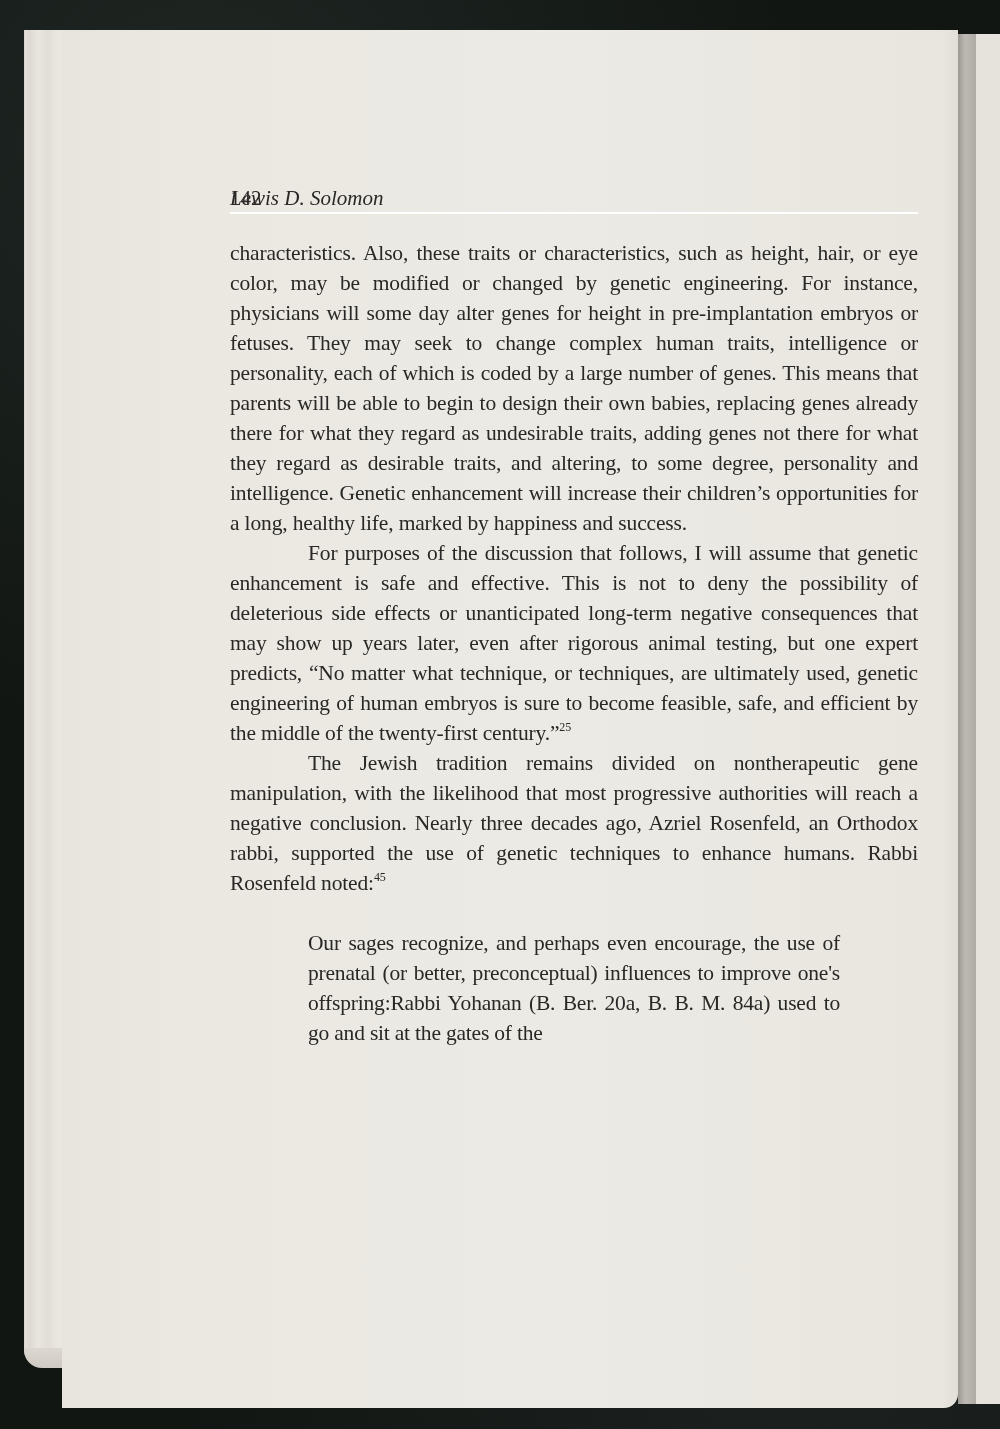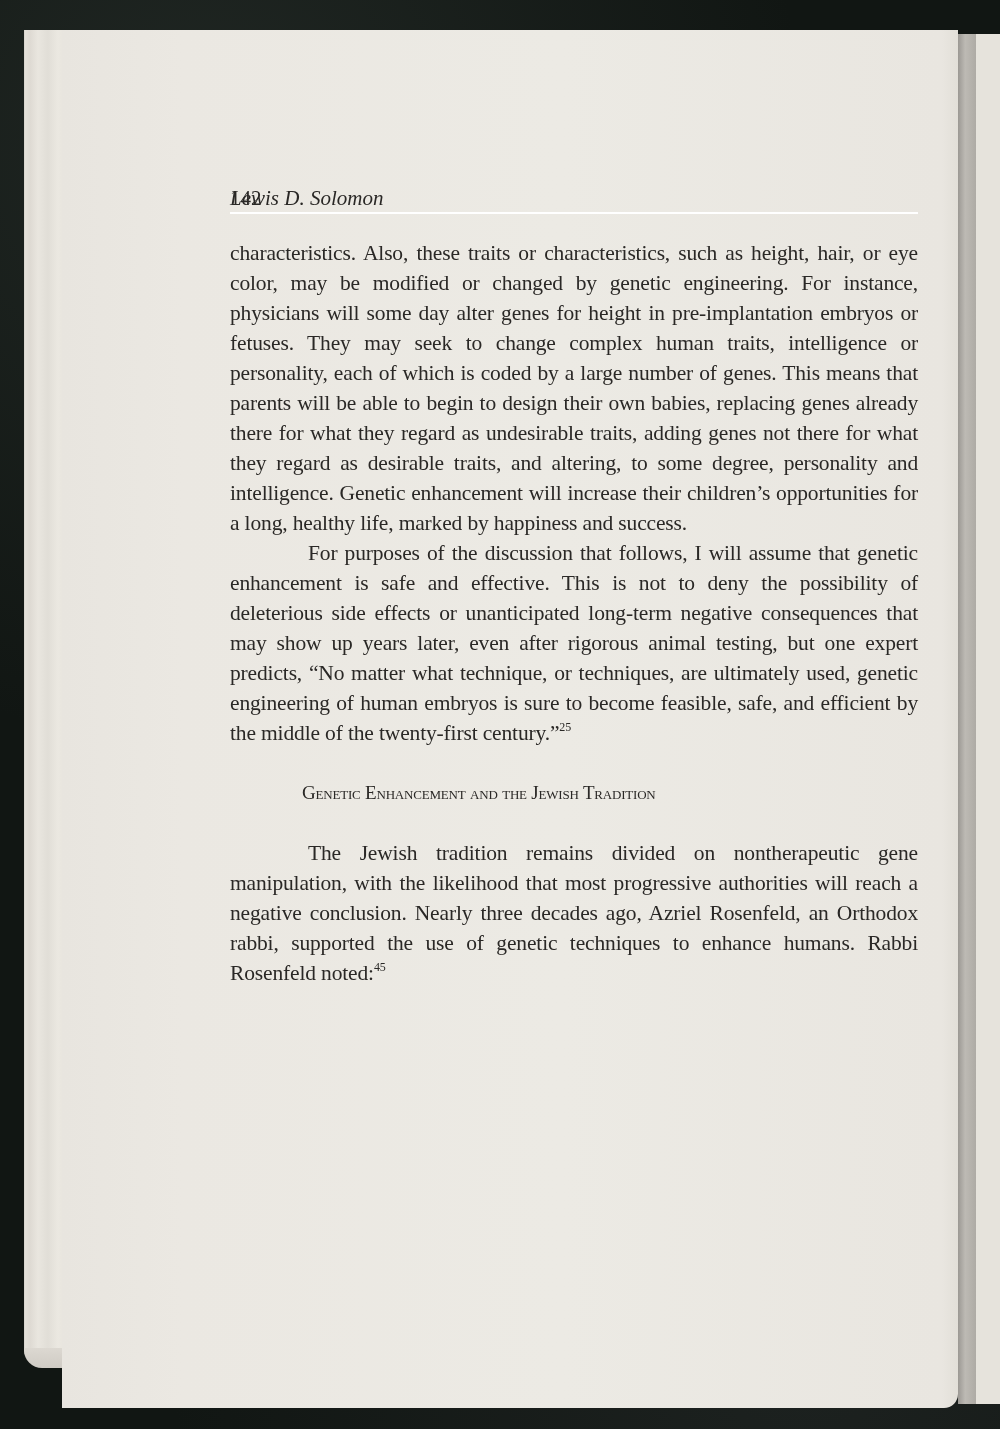--- a/index.html
+++ b/index.html
@@ -143,21 +143,21 @@
   <div class="running-head">
     <span class="folio">142</span>
     <span class="header-author">Lewis D. Solomon</span>
   </div>
 
   <div class="body-text">
     <p><span>characteristics.  Also, these traits or characteristics, such as height, hair, or eye color, may be modified or changed by genetic engineering. For instance, physicians will some day alter genes for height in pre-implantation embryos or fetuses.  They may seek to change complex human traits, intelligence or personality, each of which is coded by a large number of genes.  This means that parents will be able to begin to design their own babies, replacing genes already there for what they regard as undesirable traits, adding genes not there for what they regard as desirable traits, and altering, to some degree, personality and intelligence. Genetic enhancement will increase their children’s opportunities for a long, healthy life, marked by happiness and success.</span></p>
     <p class="indent"><span>For purposes of the discussion that follows, I will assume that genetic enhancement is safe and effective.  This is not to deny the possibility of deleterious side effects or unanticipated long-term negative consequences that may show up years later, even after rigorous animal testing, but one expert predicts, “No matter what technique, or techniques, are ultimately used, genetic engineering of human embryos is sure to become feasible, safe, and efficient by the middle of the twenty-first century.”</span><sup>25</sup></p>
   </div>
 
-  <div class="section-heading">
-    <span>Genetic Enhancement and the Jewish Tradition</span>
-  </div>
 
   <div class="body-text" style="margin-top:0">
     <p class="indent"><span>The Jewish tradition remains divided on nontherapeutic gene manipulation, with the likelihood that most progressive authorities will reach a negative conclusion.  Nearly three decades ago, Azriel Rosenfeld, an Orthodox rabbi, supported the use of genetic techniques to enhance humans.  Rabbi Rosenfeld noted:</span><sup>45</sup></p>
   </div>
 
+  <div class="blockquote">
+    <p>Our sages recognize, and perhaps even encourage, the use of prenatal (or better, preconceptual) influences to improve one's offspring:Rabbi Yohanan (B. Ber. 20a, B. B. M. 84a) used to go and sit at the gates of the</p>
+  </div>
 </div>
 
 </body></html>

